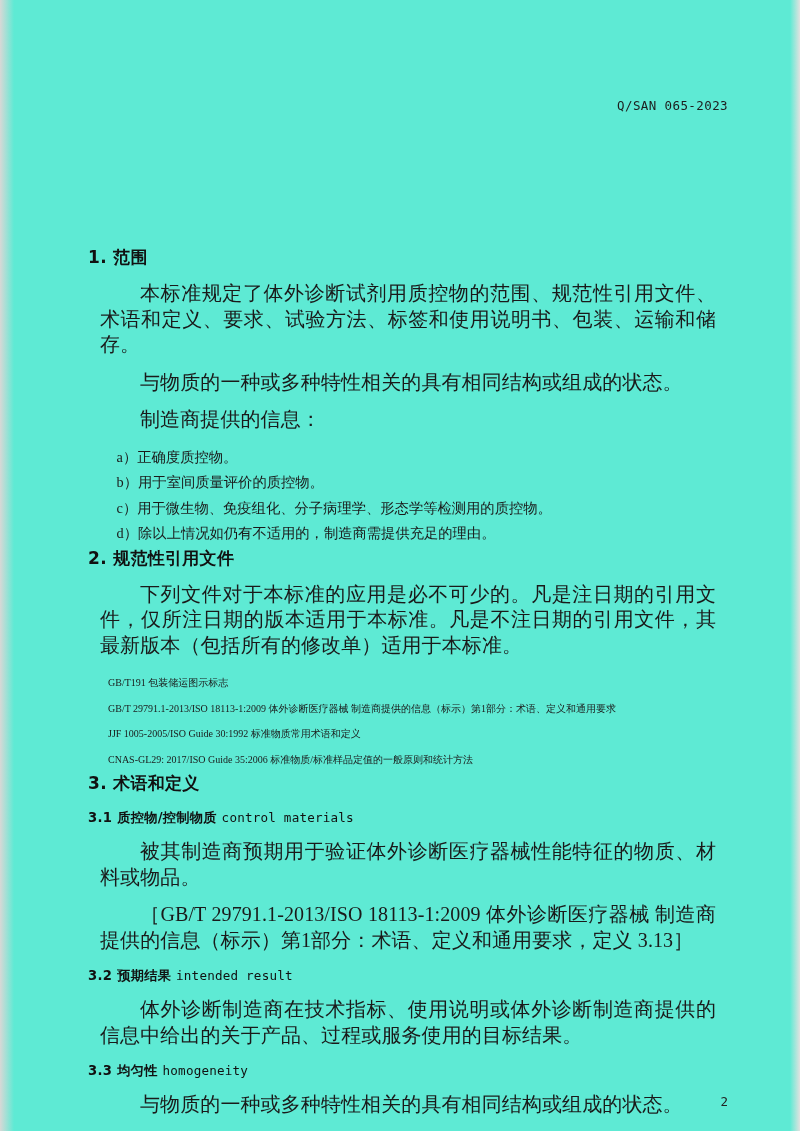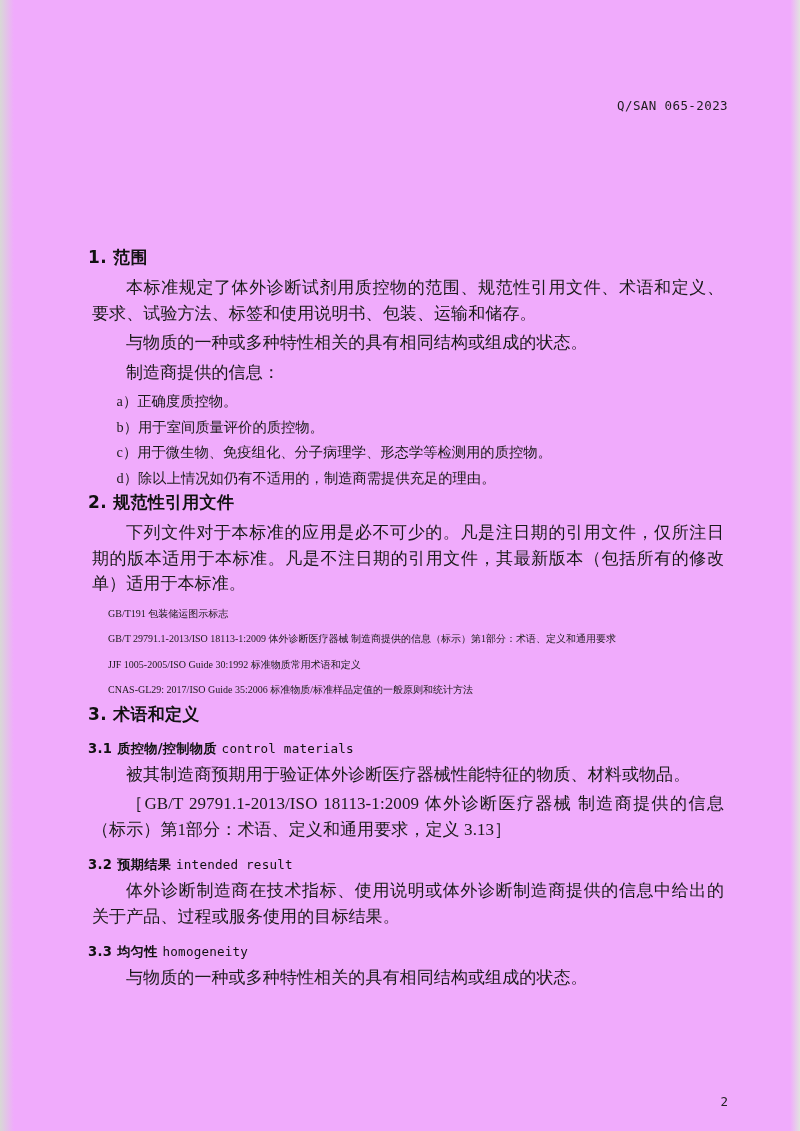--- a/index.html
+++ b/index.html
@@ -3,21 +3,21 @@
 <meta charset="utf-8">
 <style>
   html, body {
     margin: 0;
     padding: 0;
     background: #999a9c;
   }
   .page {
     width: 800px;
     height: 1131px;
-    background: #f0abfc;
+    background: #5eead4;
     position: relative;
     margin: 0 auto;
     box-sizing: border-box;
     font-family: "Liberation Serif", serif;
     color: #1a1a1a;
     overflow: hidden;
   }
   .page::before {
     
     content: "";
@@ -74,23 +74,23 @@
     font-family: "DejaVu Sans", sans-serif;
     font-size: 17px;
     font-weight: bold;
     margin: 0 0 6px 0;
     padding: 0;
     letter-spacing: 0.3px;
     color: #111;
   }
   .sec-gap-top { margin-top: 24px; }
   p.para {
-    margin: 4px;
+    margin: 12px;
     padding: 0;
-    font-size: 17px;
+    font-size: 20px;
     line-height: 25.5px;
     text-indent: 2em;
     text-align: justify;
     color: #1a1a1a;
     letter-spacing: 0.1px;
   }
   p.item {
     margin: 0;
     padding: 0;
     font-size: 14.3px;

